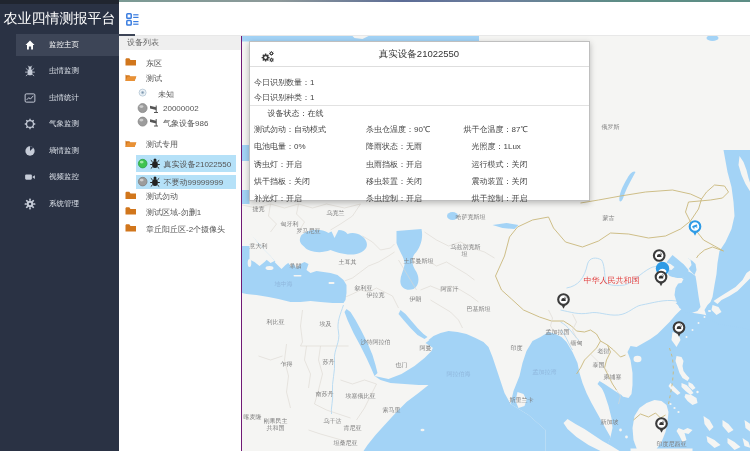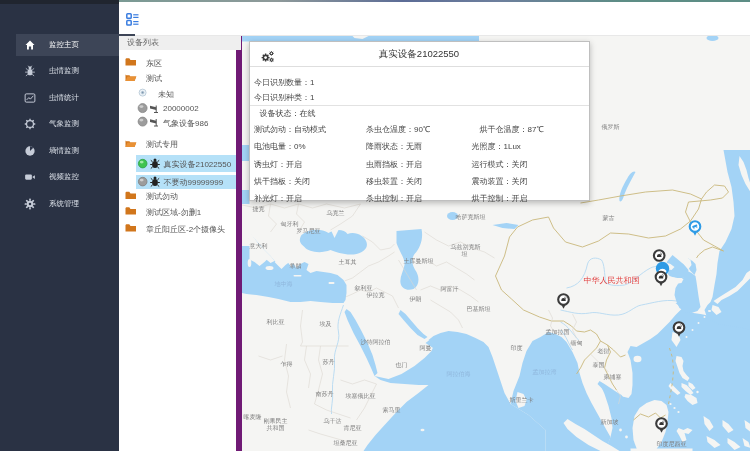--- a/index.html
+++ b/index.html
@@ -11,21 +11,21 @@
 #topbar{position:absolute;left:119px;top:2px;width:631px;height:34px;background:#fff;border-bottom:1px solid #e8e8e8}
 
 #sidebar{position:absolute;left:0;top:0;width:119px;height:451px;background:#2a3244}
 #sbtitle{position:absolute;left:0;top:3px;width:119px;height:30px;color:#fdfdfd;font-size:14px;font-weight:normal;line-height:30px;text-align:center;letter-spacing:0}
 .mi{position:absolute;left:16px;width:119px;height:22px;color:#dce1e9;font-size:7.5px}
 .mi .lbl{position:absolute;left:33px;top:50%;transform:translateY(-50%)}
 .mi .arr{position:absolute;right:11px;top:50%;transform:translateY(-50%);font-size:10px;color:#c2c9d4}
 .mi .ic{position:absolute;left:7.5px;top:50%;transform:translateY(-50%);width:12px;height:12px}
 .mi.active{background:#3d4557;color:#fff}
 
-#devpanel{position:absolute;left:119px;top:36px;width:122.5px;height:415px;background:#fff;border-right:6px solid #701a75}
+#devpanel{position:absolute;left:119px;top:36px;width:122.5px;height:415px;background:#fff;border-right:1px solid #701a75}
 #devhead{position:absolute;left:0;top:0;width:121.5px;height:14px;background:#efefef;color:#666;font-size:8px;line-height:14px;padding-left:8px}
 .trow{position:absolute;font-size:8px;color:#555;white-space:nowrap}
 .hl{position:absolute;left:16.5px;width:100.5px;background:#b5e1f8}
 
 #popup{position:absolute;left:248.5px;top:41px;width:341px;height:160px;background:#fff;border:1px solid #bfbfbf;box-shadow:0 2px 6px rgba(0,0,0,0.25)}
 #ptitle{position:absolute;left:0;top:0;width:100%;height:25px;border-bottom:1px solid #dedede}
 #ptitle .t{position:absolute;left:0;width:100%;text-align:center;top:6px;font-size:9.5px;color:#333}
 .prow{position:absolute;font-size:8px;color:#454545;white-space:nowrap}
 #pdiv{position:absolute;left:0;top:62.5px;width:100%;height:1px;background:#e2e2e2}
 </style>
@@ -305,20 +305,21 @@
               <rect x="-2.6" y="-1.4" width="5" height="2.2" rx="0.5" fill="#2e9be6"></rect>
               <path d="M-1.5,0.8 L-1.8,2.2 M1.2,0.8 L1.5,2.2" stroke="#2e9be6" stroke-width="0.7"></path>
             </g>
           </g>
       </g>
     </svg>
   </div>
 
   <div id="sidebar">
     <div style="position:absolute;left:0;top:0;width:119px;height:3.5px;background:#20252f"></div>
+      <div id="sbtitle">农业四情测报平台</div>
     <div class="mi active" style="top:33.5px">
       <svg class="ic" viewBox="0 0 16 16">
           <path d="M8,2 L14,8 L12,8 L12,14 L9.5,14 L9.5,10 L6.5,10 L6.5,14 L4,14 L4,8 L2,8 Z" fill="#fff"></path>
         </svg>
       <span class="lbl" style="color:#fff">监控主页</span>
     </div>
     <div class="mi" style="top:60px">
       <svg class="ic" viewBox="0 0 16 16">
           <g fill="#c6ccd8">
             <ellipse cx="8" cy="9.5" rx="3.4" ry="4.3"></ellipse>
@@ -501,24 +502,24 @@
         </g>
         <circle cx="4.6" cy="7.6" r="1.4" fill="#fff"></circle>
         <circle cx="10.4" cy="3.4" r="0.8" fill="#fff"></circle>
         <circle cx="10.6" cy="9.9" r="0.7" fill="#fff"></circle>
       </svg>
       <div class="t">真实设备21022550</div>
     </div>
     <div class="prow" style="left:4.5px;top:35px">今日识别数量：1</div>
     <div class="prow" style="left:4.5px;top:50px">今日识别种类：1</div>
     <div id="pdiv"></div>
-    <div class="prow" style="left:10px;top:65.5px">设备状态：在线</div>
+    <div class="prow" style="left:18px;top:65.5px">设备状态：在线</div>
     <div class="prow" style="left:4.5px;top:82px">测试勿动：自动模式</div>
     <div class="prow" style="left:116.5px;top:82px">杀虫仓温度：90℃</div>
-    <div class="prow" style="left:230px;top:82px">烘干仓温度：87℃</div>
+    <div class="prow" style="left:214px;top:82px">烘干仓温度：87℃</div>
     <div class="prow" style="left:4.5px;top:99.3px">电池电量：0%</div>
     <div class="prow" style="left:116.5px;top:99.3px">降雨状态：无雨</div>
     <div class="prow" style="left:222px;top:99.3px">光照度：1Lux</div>
     <div class="prow" style="left:4.5px;top:116.5px">诱虫灯：开启</div>
     <div class="prow" style="left:116.5px;top:116.5px">虫雨挡板：开启</div>
     <div class="prow" style="left:222px;top:116.5px">运行模式：关闭</div>
     <div class="prow" style="left:4.5px;top:133.8px">烘干挡板：关闭</div>
     <div class="prow" style="left:116.5px;top:133.8px">移虫装置：关闭</div>
     <div class="prow" style="left:222px;top:133.8px">震动装置：关闭</div>
     <div class="prow" style="left:4.5px;top:151px">补光灯：开启</div>

